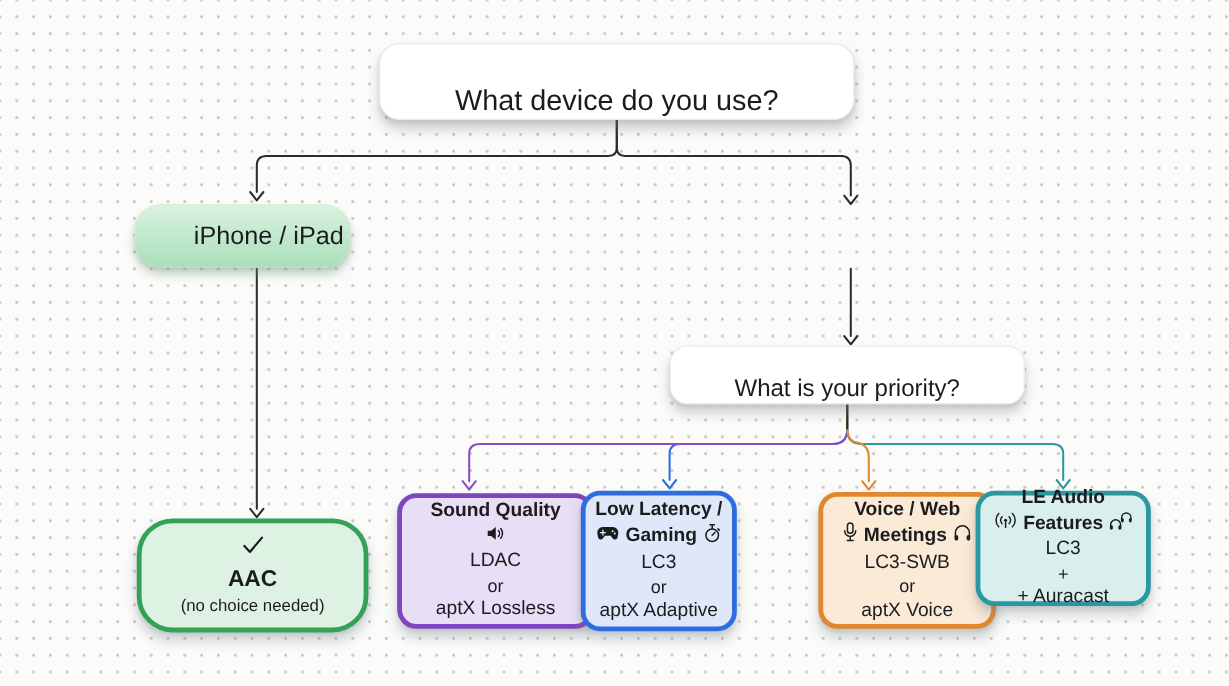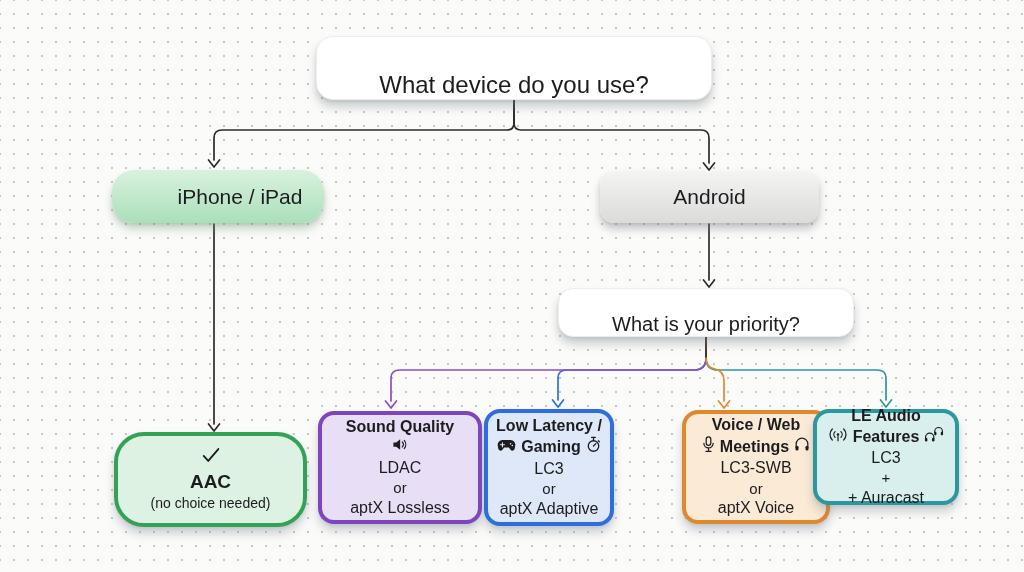--- a/index.html
+++ b/index.html
@@ -18,21 +18,21 @@
   }
   .qbox{
     background:#ffffff;border:1px solid #ececea;border-radius:15px;
     box-shadow:0 7px 10px rgba(120,132,142,.38),0 2px 3px rgba(0,0,0,.07);
     font-weight:500;
     justify-content:flex-end;
   }
   #device-question{left:316px;top:36px;width:396px;height:64px;font-size:24px;border-radius:17px;}
   #priority-question{left:558px;top:288px;width:296px;height:49px;font-size:20px;}
   #iphone-node{
-    left:112px;top:170px;width:212px;height:53px;border-radius:22px;
+    left:112px;top:170px;width:180px;height:53px;border-radius:22px;
     background:linear-gradient(180deg,#d9f2df 0%,#aadfba 100%);
     box-shadow:0 6px 8px rgba(110,150,120,.40),0 2px 3px rgba(0,0,0,.08);
     font-size:21px;font-weight:500;padding-left:44px;
   }
   #android-node{
     left:600px;top:171px;width:219px;height:52px;border-radius:14px;
     background:linear-gradient(180deg,#f4f4f3 0%,#dbdbda 100%);
     box-shadow:0 6px 8px rgba(120,125,130,.42),0 2px 3px rgba(0,0,0,.08);
     font-size:21px;font-weight:500;
   }
@@ -43,21 +43,21 @@
   }
   .outcome .title{font-weight:700;}
   .outcome .icon-row{display:flex;align-items:center;justify-content:center;gap:5px;font-weight:700;}
   .outcome .conj{font-size:15px;}
   #aac-node{
     left:114px;top:432px;width:193px;height:95px;border-radius:30px;
     background:#ddf2e3;border-color:#33a256;gap:1px;
   }
   #aac-node .big-title{font-weight:700;font-size:19px;}
   #aac-node .note{font-size:14px;text-align:right;}
-  #sound-quality-node{left:318px;top:411px;width:164px;height:113px;background:#e8def6;border-color:#7f44bf;}
+  #sound-quality-node{left:331px;top:411px;width:164px;height:113px;background:#e8def6;border-color:#7f44bf;}
   #low-latency-node{left:484px;top:409px;width:130px;height:117px;background:#dfe8f9;border-color:#2e6ddf;}
   #voice-node{left:650px;top:410px;width:148px;height:114px;background:#fbead6;border-color:#e0882e;margin-left:32px;}
   #le-audio-node{left:813px;top:409px;width:146px;height:96px;background:#d9efee;border-color:#2a989e;}
   svg.connectors{position:absolute;left:0;top:0;pointer-events:none;}
   .ico{display:inline-block;vertical-align:-2px;}
 </style>
 </head>
 <body>
 
 <div class="canvas">
@@ -86,23 +86,20 @@
   </svg>
 
   <div class="node qbox" id="device-question">
     <span>What device do you use?</span>
   </div>
 
   <div class="node" id="iphone-node">
     <span>iPhone / iPad</span>
   </div>
 
-  <div class="node" id="android-node">
-    <span>Android</span>
-  </div>
 
   <div class="node qbox" id="priority-question">
     <span>What is your priority?</span>
   </div>
 
   <div class="node outcome" id="aac-node">
     <span class="ico">
       <svg width="22" height="18" viewBox="0 0 24 18">
           <path d="M4 10l5 5.5L20 2.5" stroke="#1c1c1e" stroke-width="2" fill="none" stroke-linecap="round" stroke-linejoin="round"></path>
         </svg>

